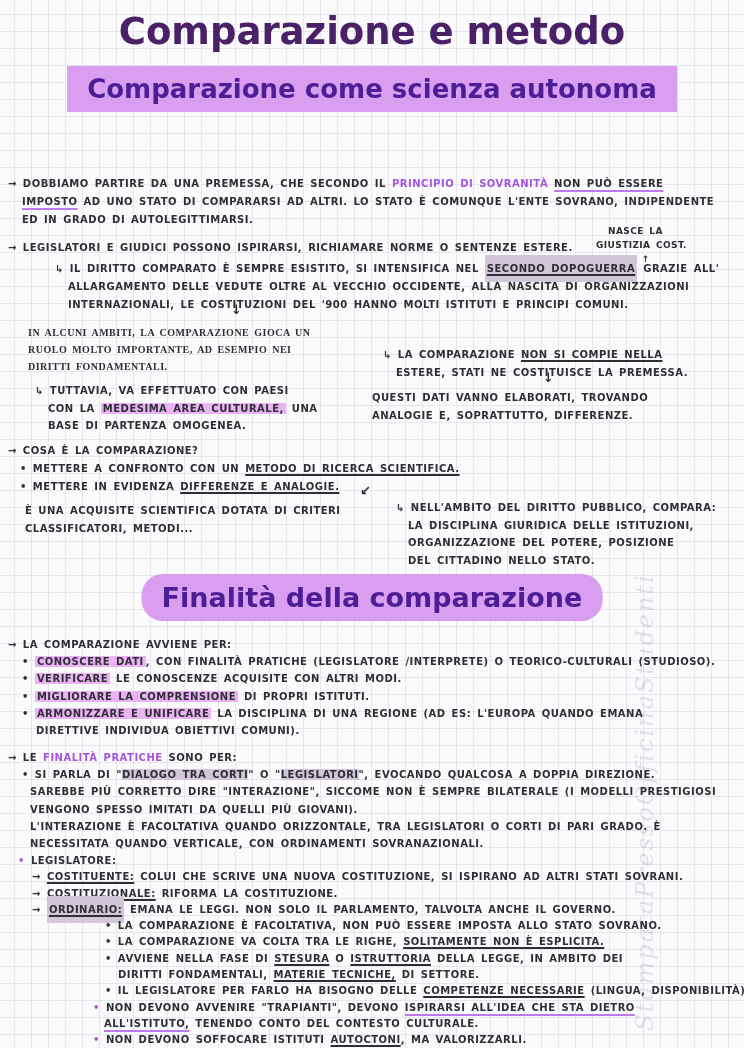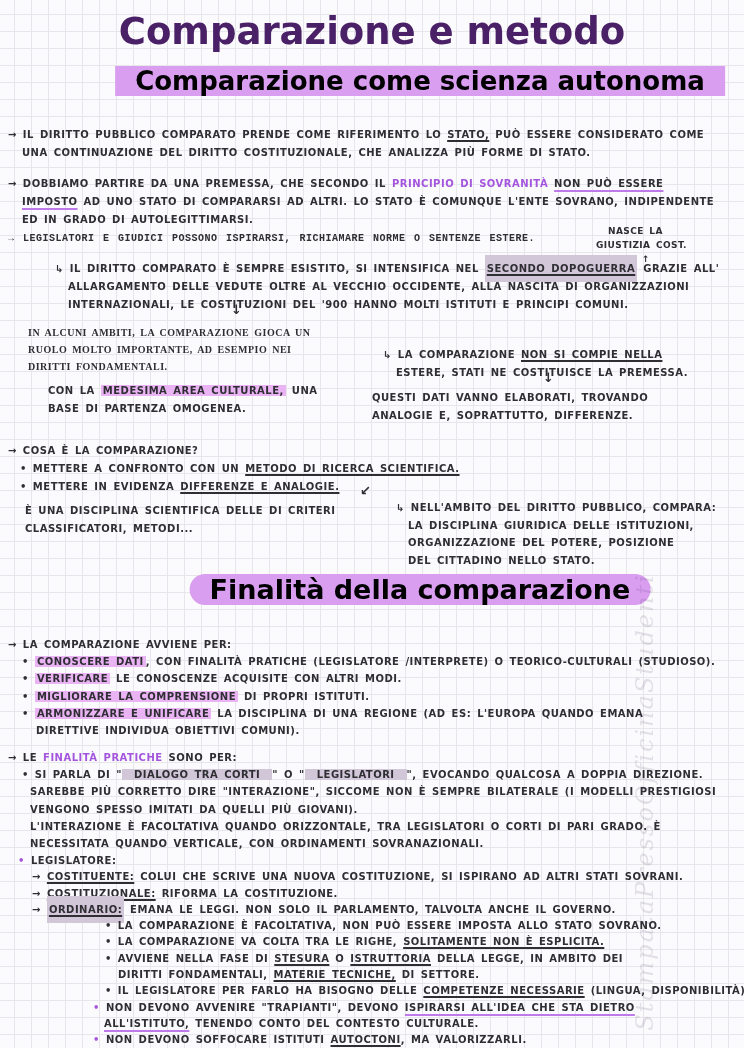--- a/index.html
+++ b/index.html
@@ -11,82 +11,81 @@
       linear-gradient(90deg, #e7e6eb 1px, transparent 1px);
     background-size:17px 17px;background-position:-3px -3px;
     font-family:"DejaVu Sans",sans-serif;
   }
   .title{
     position:absolute;top:10px;left:0;width:100%;text-align:center;margin:0;
     font:bold 37px "DejaVu Sans",sans-serif;color:#4a2066;
   }
   .band{
     position:absolute;left:50%;transform:translateX(-50%);
-    background:#d99ef0;color:#000000;white-space:nowrap;
-    font:bold 26px "DejaVu Sans",sans-serif;padding:0 20px;margin-left:48px;
+    background:#d99ef0;color:#4c1d95;white-space:nowrap;
+    font:bold 26px "DejaVu Sans",sans-serif;padding:8px 20px;
   }
   .band1{top:66px;}
   .band2{top:574px;font-size:27px;border-radius:21px;}
   .hw{
     position:absolute;color:#2e2e33;white-space:pre;
     font:bold 10px "DejaVu Sans",sans-serif;
     letter-spacing:0.5px;word-spacing:2px;line-height:17.5px;
   }
   .ln{white-space:pre;}
   .p{color:#a455dd;}
   .u{text-decoration:underline;text-decoration-thickness:1.5px;text-underline-offset:2px;}
   .up{text-decoration:underline;text-decoration-color:#bd7ae8;text-decoration-thickness:2px;text-underline-offset:2.5px;}
   .hlp{background:#eab3f4;padding:0 2px;}
-  .hlg{background:#d2c6d9;padding:0 12px;}
+  .hlg{background:#d2c6d9;padding:0 0;}
   .hlgu{background:#d2c6d9;padding:8px 2px;text-decoration:underline;text-decoration-thickness:1.5px;text-underline-offset:2px;}
   .arrowglyph{font-size:13px;line-height:13px;}
   .smallnote{font-size:9px;line-height:14px;letter-spacing:0.4px;}
   .watermark{
     position:absolute;left:295px;top:788px;width:700px;text-align:center;
     transform:rotate(-90deg);
     font:italic 24px "DejaVu Serif",serif;letter-spacing:2px;
     color:rgba(70,50,90,0.13);pointer-events:none;
   }
 </style>
 </head>
 <body>
 
 <div class="page">
 
   <h1 class="title">Comparazione e metodo</h1>
 
   <div class="band band1">Comparazione come scienza autonoma</div>
 
-  <div class="hw" style="left:8px;top:126px;"><div class="ln"><span>→ IL DIRITTO PUBBLICO COMPARATO PRENDE COME RIFERIMENTO LO </span><span class="u">STATO,</span><span> PUÒ ESSERE CONSIDERATO COME</span></div><div class="ln" style="padding-left: 14px;"><span>UNA CONTINUAZIONE DEL DIRITTO COSTITUZIONALE, CHE ANALIZZA PIÙ FORME DI STATO.</span></div></div>
 
   <div class="hw" style="left:8px;top:175px;line-height:18px;"><div class="ln"><span>→ DOBBIAMO PARTIRE DA UNA PREMESSA, CHE SECONDO IL </span><span class="p">PRINCIPIO DI SOVRANITÀ</span><span> </span><span class="up">NON PUÒ ESSERE</span></div><div class="ln" style="padding-left: 14px;"><span class="up">IMPOSTO</span><span> AD UNO STATO DI COMPARARSI AD ALTRI. LO STATO È COMUNQUE L'ENTE SOVRANO, INDIPENDENTE</span></div><div class="ln" style="padding-left: 14px;"><span>ED IN GRADO DI AUTOLEGITTIMARSI.</span></div></div>
 
-  <div class="hw" style="left:8px;top:230px;font-family:Liberation Mono, monospace;"><div class="ln"><span>→ LEGISLATORI E GIUDICI POSSONO ISPIRARSI, RICHIAMARE NORME O SENTENZE ESTERE.</span></div></div>
+  <div class="hw" style="left:8px;top:239px;"><div class="ln"><span>→ LEGISLATORI E GIUDICI POSSONO ISPIRARSI, RICHIAMARE NORME O SENTENZE ESTERE.</span></div></div>
 
   <div class="hw smallnote" style="left:596px;top:224px;"><div class="ln" style="padding-left: 12px;"><span>NASCE LA</span></div><div class="ln"><span>GIUSTIZIA COST.</span></div><div class="ln" style="padding-left: 46px;"><span>↑</span></div></div>
 
   <div class="hw" style="left:55px;top:260px;line-height:17.8px;"><div class="ln"><span>↳ IL DIRITTO COMPARATO È SEMPRE ESISTITO, SI INTENSIFICA NEL </span><span class="hlgu">SECONDO DOPOGUERRA</span><span> GRAZIE ALL'</span></div><div class="ln" style="padding-left: 13px;"><span>ALLARGAMENTO DELLE VEDUTE OLTRE AL VECCHIO OCCIDENTE, ALLA NASCITA DI ORGANIZZAZIONI</span></div><div class="ln" style="padding-left: 13px;"><span>INTERNAZIONALI, LE COSTITUZIONI DEL '900 HANNO MOLTI ISTITUTI E PRINCIPI COMUNI.</span></div></div>
 
   <div class="hw arrowglyph" style="left:231px;top:303px;">↓</div>
 
   <div class="hw" style="left:28px;top:324px;line-height:17px;font-family:Liberation Serif, serif;"><div class="ln"><span>IN ALCUNI AMBITI, LA COMPARAZIONE GIOCA UN</span></div><div class="ln"><span>RUOLO MOLTO IMPORTANTE, AD ESEMPIO NEI</span></div><div class="ln"><span>DIRITTI FONDAMENTALI.</span></div></div>
 
   <div class="hw" style="left:383px;top:317px;line-height:18px;margin-top:29px;"><div class="ln"><span>↳ LA COMPARAZIONE </span><span class="u">NON SI COMPIE NELLA</span></div><div class="ln" style="padding-left: 13px;"><span>ESTERE, STATI NE COSTITUISCE LA PREMESSA.</span></div></div>
 
-  <div class="hw" style="left:35px;top:382px;line-height:17.5px;"><div class="ln" style="padding-left: 13px;"><span>CON LA </span><span class="hlp">MEDESIMA AREA CULTURALE,</span><span> UNA</span></div><div class="ln" style="padding-left: 13px;"><span>BASE DI PARTENZA OMOGENEA.</span></div></div>
+  <div class="hw" style="left:35px;top:382px;line-height:17.5px;"><div class="ln"><span>↳ TUTTAVIA, VA EFFETTUATO CON PAESI</span></div><div class="ln" style="padding-left: 13px;"><span>CON LA </span><span class="hlp">MEDESIMA AREA CULTURALE,</span><span> UNA</span></div><div class="ln" style="padding-left: 13px;"><span>BASE DI PARTENZA OMOGENEA.</span></div></div>
 
   <div class="hw arrowglyph" style="left:543px;top:371px;">↓</div>
 
   <div class="hw" style="left:372px;top:389px;line-height:18px;"><div class="ln"><span>QUESTI DATI VANNO ELABORATI, TROVANDO</span></div><div class="ln"><span>ANALOGIE E, SOPRATTUTTO, DIFFERENZE.</span></div></div>
 
   <div class="hw" style="left:8px;top:442px;line-height:17.8px;"><div class="ln"><span>→ COSA È LA COMPARAZIONE?</span></div><div class="ln" style="padding-left: 12px;"><span>• METTERE A CONFRONTO CON UN </span><span class="u">METODO DI RICERCA SCIENTIFICA.</span></div><div class="ln" style="padding-left: 12px;"><span>• METTERE IN EVIDENZA </span><span class="u">DIFFERENZE E ANALOGIE.</span></div></div>
 
   <div class="hw arrowglyph" style="left:360px;top:484px;">↙</div>
 
-  <div class="hw" style="left:25px;top:502px;line-height:17.5px;"><div class="ln"><span>È UNA DISCIPLINA SCIENTIFICA DELLE DI CRITERI</span></div><div class="ln"><span>CLASSIFICATORI, METODI...</span></div></div>
+  <div class="hw" style="left:25px;top:502px;line-height:17.5px;"><div class="ln"><span>È UNA ACQUISITE SCIENTIFICA DOTATA DI CRITERI</span></div><div class="ln"><span>CLASSIFICATORI, METODI...</span></div></div>
 
   <div class="hw" style="left:396px;top:499px;line-height:17.5px;"><div class="ln"><span>↳ NELL'AMBITO DEL DIRITTO PUBBLICO, COMPARA:</span></div><div class="ln" style="padding-left: 12px;"><span>LA DISCIPLINA GIURIDICA DELLE ISTITUZIONI,</span></div><div class="ln" style="padding-left: 12px;"><span>ORGANIZZAZIONE DEL POTERE, POSIZIONE</span></div><div class="ln" style="padding-left: 12px;"><span>DEL CITTADINO NELLO STATO.</span></div></div>
 
   <div class="band band2">Finalità della comparazione</div>
 
   <div class="hw" style="left:8px;top:636px;line-height:17.2px;"><div class="ln"><span>→ LA COMPARAZIONE AVVIENE PER:</span></div><div class="ln" style="padding-left: 14px;"><span>• </span><span class="hlp">CONOSCERE DATI</span><span>, CON FINALITÀ PRATICHE (LEGISLATORE /INTERPRETE) O TEORICO-CULTURALI (STUDIOSO).</span></div><div class="ln" style="padding-left: 14px;"><span>• </span><span class="hlp">VERIFICARE</span><span> LE CONOSCENZE ACQUISITE CON ALTRI MODI.</span></div><div class="ln" style="padding-left: 14px;"><span>• </span><span class="hlp">MIGLIORARE LA COMPRENSIONE</span><span> DI PROPRI ISTITUTI.</span></div><div class="ln" style="padding-left: 14px;"><span>• </span><span class="hlp">ARMONIZZARE E UNIFICARE</span><span> LA DISCIPLINA DI UNA REGIONE (AD ES: L'EUROPA QUANDO EMANA</span></div><div class="ln" style="padding-left: 28px;"><span>DIRETTIVE INDIVIDUA OBIETTIVI COMUNI).</span></div></div>
 
   <div class="hw" style="left:8px;top:749px;line-height:17.2px;"><div class="ln"><span>→ LE </span><span class="p">FINALITÀ PRATICHE</span><span> SONO PER:</span></div><div class="ln" style="padding-left: 14px;"><span>• SI PARLA DI "</span><span class="hlg">DIALOGO TRA CORTI</span><span>" O "</span><span class="hlg">LEGISLATORI</span><span>", EVOCANDO QUALCOSA A DOPPIA DIREZIONE.</span></div><div class="ln" style="padding-left: 22px;"><span>SAREBBE PIÙ CORRETTO DIRE "INTERAZIONE", SICCOME NON È SEMPRE BILATERALE (I MODELLI PRESTIGIOSI</span></div><div class="ln" style="padding-left: 22px;"><span>VENGONO SPESSO IMITATI DA QUELLI PIÙ GIOVANI).</span></div><div class="ln" style="padding-left: 22px;"><span>L'INTERAZIONE È FACOLTATIVA QUANDO ORIZZONTALE, TRA LEGISLATORI O CORTI DI PARI GRADO. È</span></div><div class="ln" style="padding-left: 22px;"><span>NECESSITATA QUANDO VERTICALE, CON ORDINAMENTI SOVRANAZIONALI.</span></div></div>
 
   <div class="hw" style="left:18px;top:853px;line-height:16.3px;"><div class="ln"><span class="p">• </span><span>LEGISLATORE:</span></div><div class="ln" style="padding-left: 14px;"><span>→ </span><span class="u">COSTITUENTE:</span><span> COLUI CHE SCRIVE UNA NUOVA COSTITUZIONE, SI ISPIRANO AD ALTRI STATI SOVRANI.</span></div><div class="ln" style="padding-left: 14px;"><span>→ </span><span class="u">COSTITUZIONALE:</span><span> RIFORMA LA COSTITUZIONE.</span></div><div class="ln" style="padding-left: 14px;"><span>→ </span><span class="hlgu">ORDINARIO:</span><span> EMANA LE LEGGI. NON SOLO IL PARLAMENTO, TALVOLTA ANCHE IL GOVERNO.</span></div><div class="ln" style="padding-left: 87px;"><span>• LA COMPARAZIONE È FACOLTATIVA, NON PUÒ ESSERE IMPOSTA ALLO STATO SOVRANO.</span></div><div class="ln" style="padding-left: 87px;"><span>• LA COMPARAZIONE VA COLTA TRA LE RIGHE, </span><span class="u">SOLITAMENTE NON È ESPLICITA.</span></div><div class="ln" style="padding-left: 87px;"><span>• AVVIENE NELLA FASE DI </span><span class="u">STESURA</span><span> O </span><span class="u">ISTRUTTORIA</span><span> DELLA LEGGE, IN AMBITO DEI</span></div><div class="ln" style="padding-left: 100px;"><span>DIRITTI FONDAMENTALI, </span><span class="u">MATERIE TECNICHE,</span><span> DI SETTORE.</span></div><div class="ln" style="padding-left: 87px;"><span>• IL LEGISLATORE PER FARLO HA BISOGNO DELLE </span><span class="u">COMPETENZE NECESSARIE</span><span> (LINGUA, DISPONIBILITÀ)</span></div><div class="ln" style="padding-left: 75px;"><span class="p">• </span><span>NON DEVONO AVVENIRE "TRAPIANTI", DEVONO </span><span class="up">ISPIRARSI ALL'IDEA CHE STA DIETRO</span></div><div class="ln" style="padding-left: 86px;"><span class="up">ALL'ISTITUTO,</span><span> TENENDO CONTO DEL CONTESTO CULTURALE.</span></div><div class="ln" style="padding-left: 75px;"><span class="p">• </span><span>NON DEVONO SOFFOCARE ISTITUTI </span><span class="u">AUTOCTONI</span><span>, MA VALORIZZARLI.</span></div></div>

